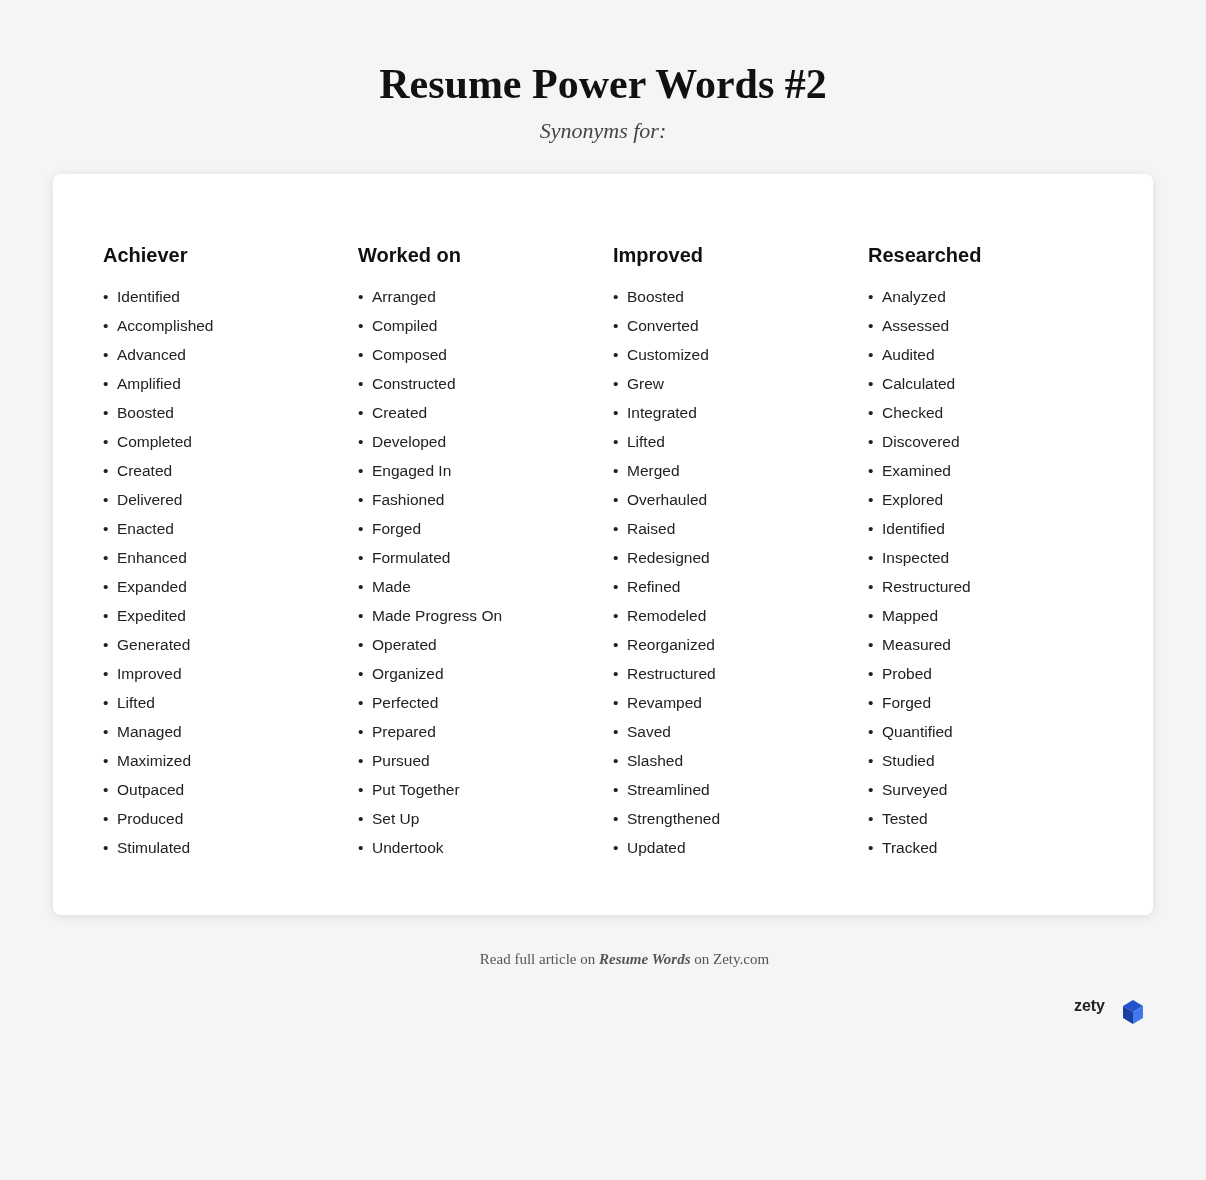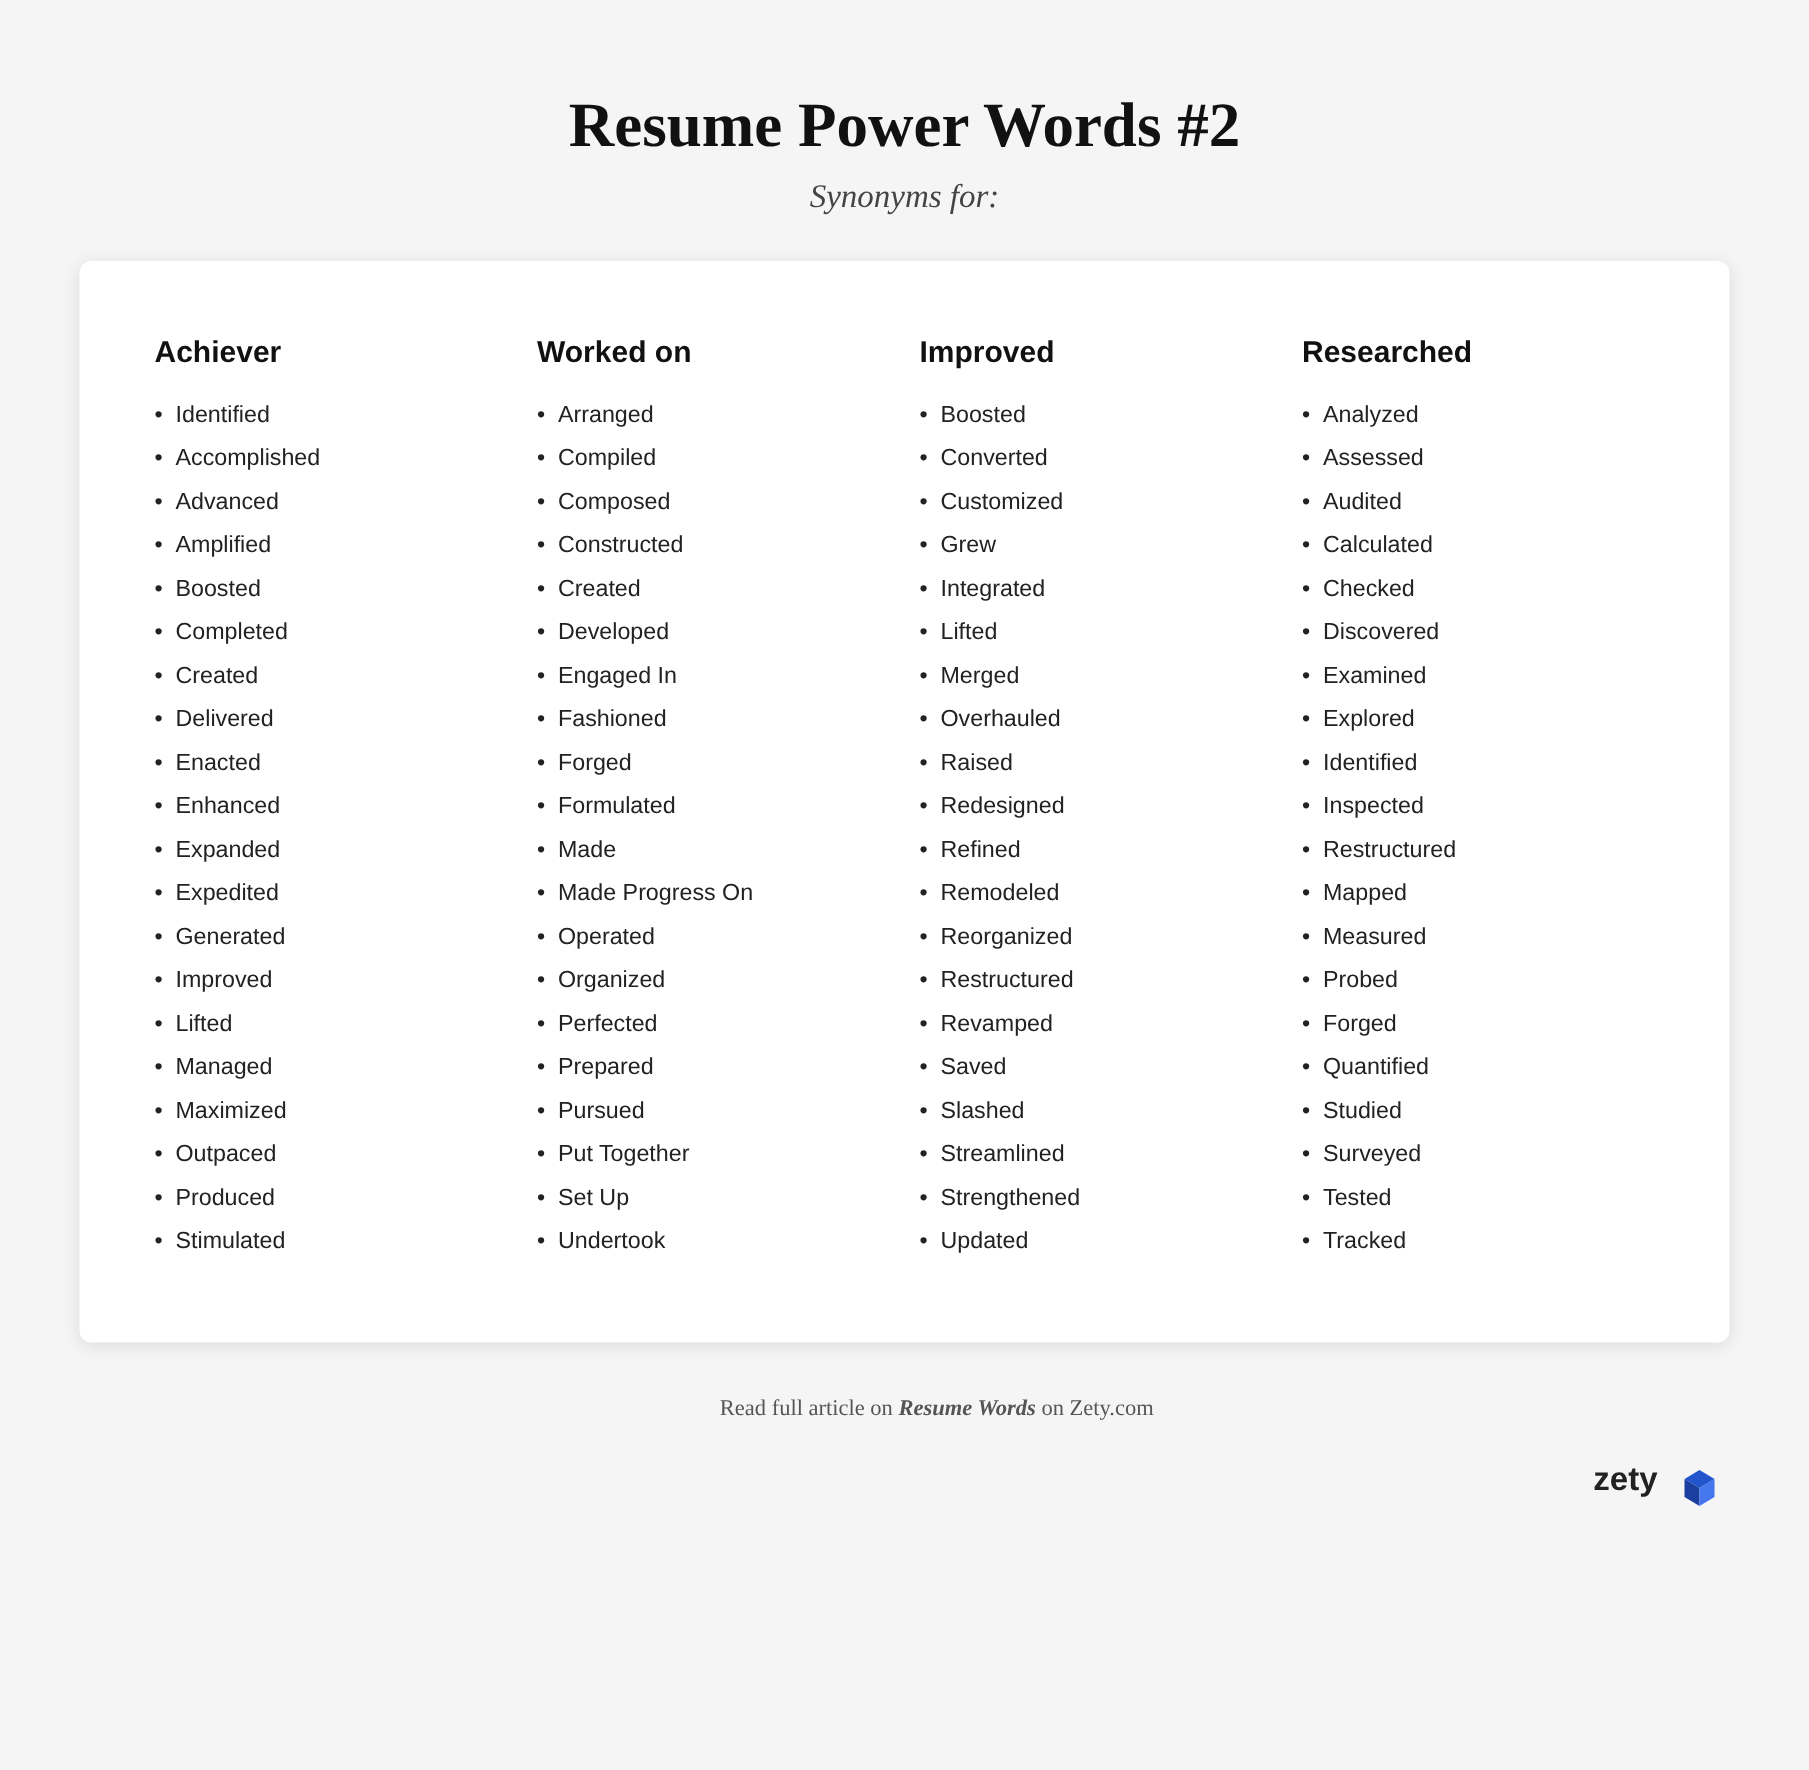--- a/index.html
+++ b/index.html
@@ -41,20 +41,21 @@
       display: grid;
       grid-template-columns: 1fr 1fr 1fr 1fr;
       gap: 20px;
     }
     .column-title {
       font-size: 20px;
       font-weight: 700;
       color: #111;
       margin-bottom: 18px;
       font-family: Arial, Helvetica, sans-serif;
+      margin-top: 20px;
     }
     .word-list {
       list-style: none;
       padding: 0;
     }
     .word-list li {
       font-size: 15.5px;
       color: #222;
       margin-bottom: 5px;
       padding-left: 14px;
@@ -82,21 +83,21 @@
     }
     .zety-logo-area {
       display: flex;
       align-items: center;
       justify-content: flex-end;
       width: 1100px;
       margin-top: 18px;
       gap: 8px;
     }
     .zety-text {
-      font-size: 22px;
+      font-size: 16px;
       font-weight: 700;
       color: #222;
       font-family: Arial, Helvetica, sans-serif;
     }
     .zety-cube {
       width: 40px;
       height: 40px;
     }
   </style>
 </head>

